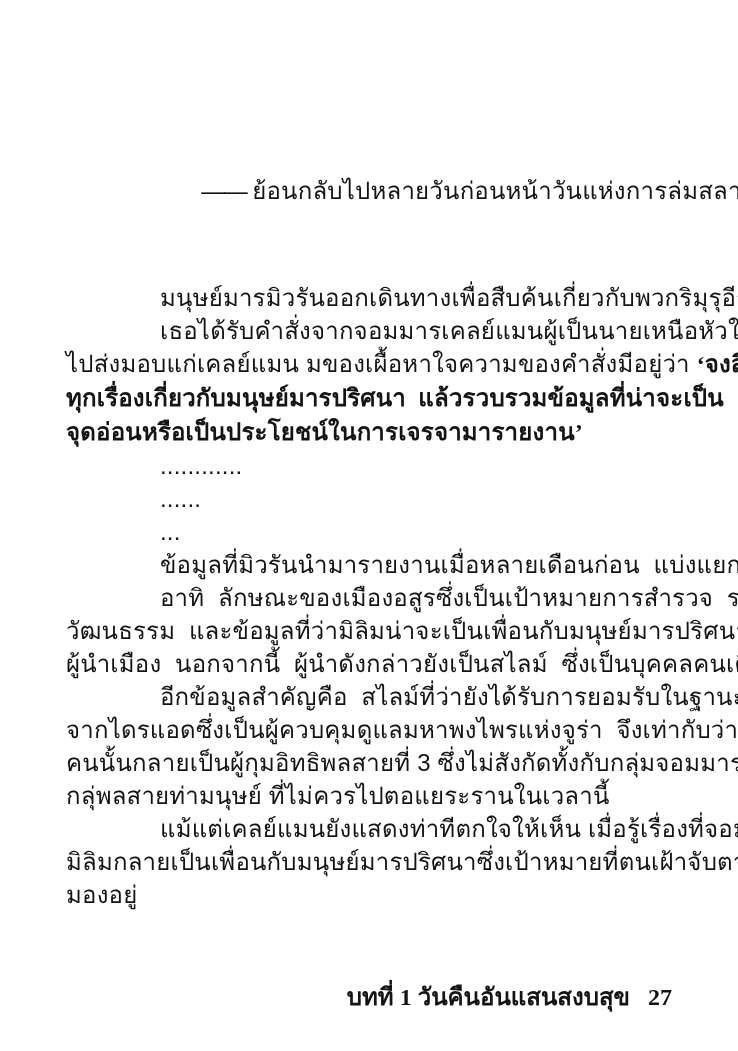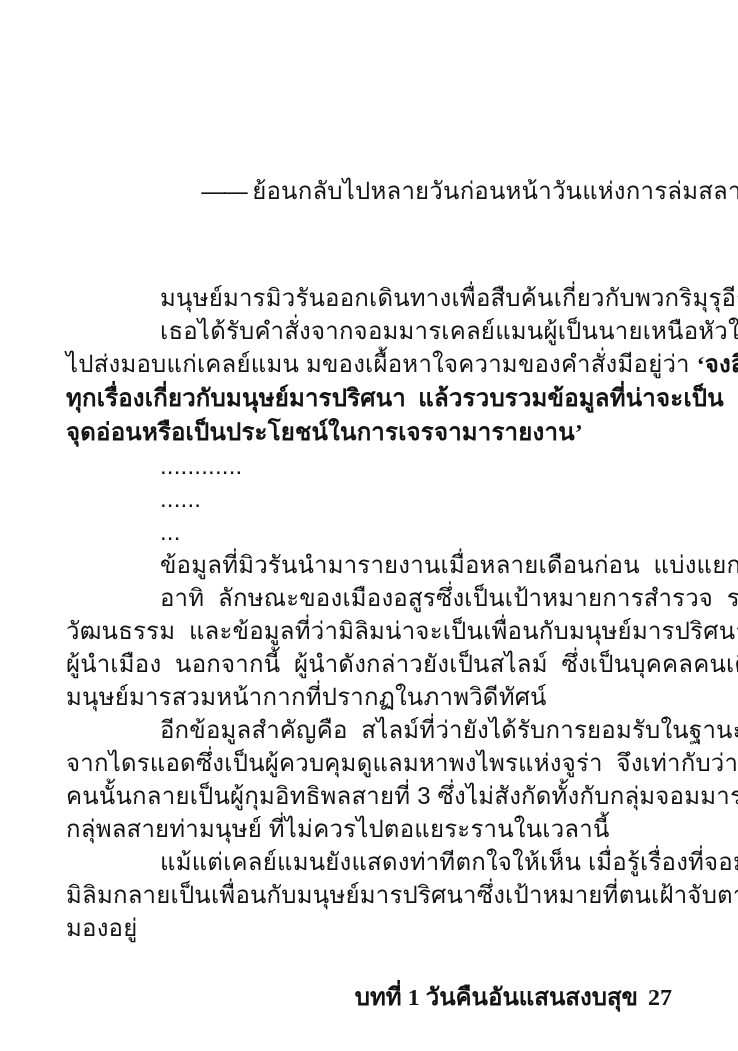--- a/index.html
+++ b/index.html
@@ -47,21 +47,21 @@
     top: 948px;
     right: 66px;
     font-size: 24px;
     line-height: 33px;
     font-weight: 700;
     font-family: "Liberation Serif", "DejaVu Serif", serif;
     color: #141414;
     white-space: pre;
   }
   .page-footer .pagenum {
-    margin-left: 10px;
+    margin-left: 18px;
   }
 </style>
 </head>
 <body>
 
 <div class="page">
   <div class="text-block">
     <div class="line indent intro-line">
       <span class="dash">——</span><span>ย้อนกลับไปหลายวันก่อนหน้าวันแห่งการล่มสลาย</span>
     </div>
@@ -71,21 +71,20 @@
         <div class="line"><span>ไปส่งมอบแก่เคลย์แมน มของเผื้อหาใจความของคำสั่งมีอยู่ว่า </span><span class="bold">‘จงสืบค้น</span></div>
         <div class="line"><span class="bold">ทุกเรื่องเกี่ยวกับมนุษย์มารปริศนา  แล้วรวบรวมข้อมูลที่น่าจะเป็น</span></div>
         <div class="line"><span class="bold">จุดอ่อนหรือเป็นประโยชน์ในการเจรจามารายงาน’</span></div>
         <div class="line indent"><span>............</span></div>
         <div class="line indent"><span>......</span></div>
         <div class="line indent"><span>...</span></div>
         <div class="line indent"><span>ข้อมูลที่มิวรันนำมารายงานเมื่อหลายเดือนก่อน  แบ่งแยกย่อย</span></div>
         <div class="line indent"><span>อาทิ  ลักษณะของเมืองอสูรซึ่งเป็นเป้าหมายการสำรวจ  ระดับ</span></div>
         <div class="line"><span>วัฒนธรรม  และข้อมูลที่ว่ามิลิมน่าจะเป็นเพื่อนกับมนุษย์มารปริศนาที่เป็น</span></div>
         <div class="line"><span>ผู้นำเมือง  นอกจากนี้  ผู้นำดังกล่าวยังเป็นสไลม์  ซึ่งเป็นบุคคลคนเดียวกับ</span></div>
-        <div class="line"><span>มนุษย์มารสวมหน้ากากที่ปรากฏในภาพวิดีทัศน์</span></div>
         <div class="line indent"><span>อีกข้อมูลสำคัญคือ  สไลม์ที่ว่ายังได้รับการยอมรับในฐานะผู้นำ</span></div>
         <div class="line"><span>จากไดรแอดซึ่งเป็นผู้ควบคุมดูแลมหาพงไพรแห่งจูร่า  จึงเท่ากับว่าบุคคล</span></div>
         <div class="line"><span>คนนั้นกลายเป็นผู้กุมอิทธิพลสายที่ 3 ซึ่งไม่สังกัดทั้งกับกลุ่มจอมมารหรือ</span></div>
         <div class="line"><span>กลุ่พลสายท่ามนุษย์ ที่ไม่ควรไปตอแยระรานในเวลานี้</span></div>
         <div class="line indent"><span>แม้แต่เคลย์แมนยังแสดงท่าทีตกใจให้เห็น เมื่อรู้เรื่องที่จอมมาร</span></div>
         <div class="line"><span>มิลิมกลายเป็นเพื่อนกับมนุษย์มารปริศนาซึ่งเป้าหมายที่ตนเฝ้าจับตา</span></div>
         <div class="line"><span>มองอยู่</span></div>
       </div>
   </div>
   <div class="page-footer">

